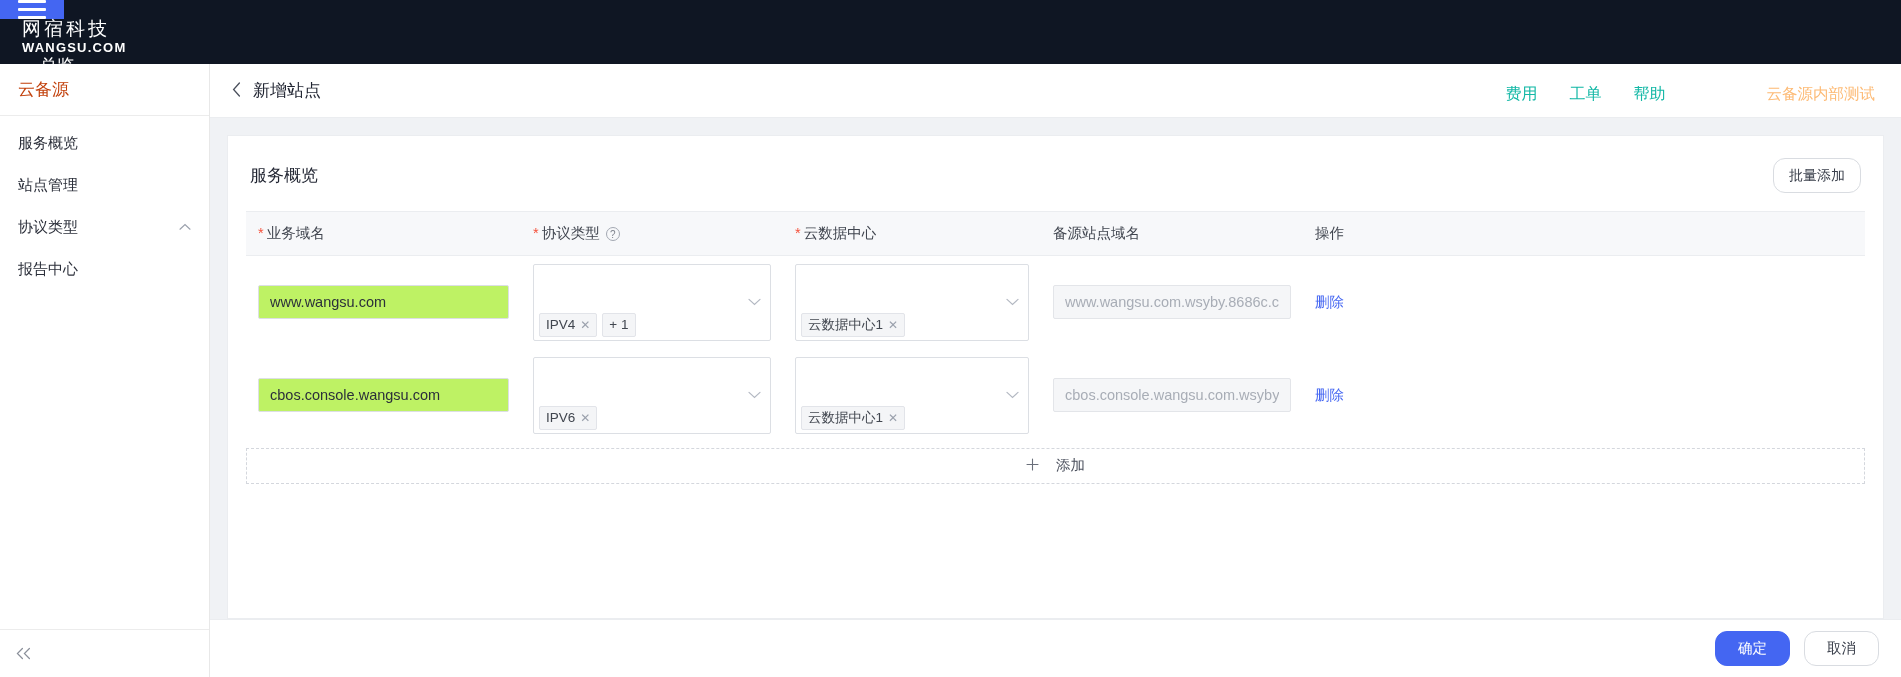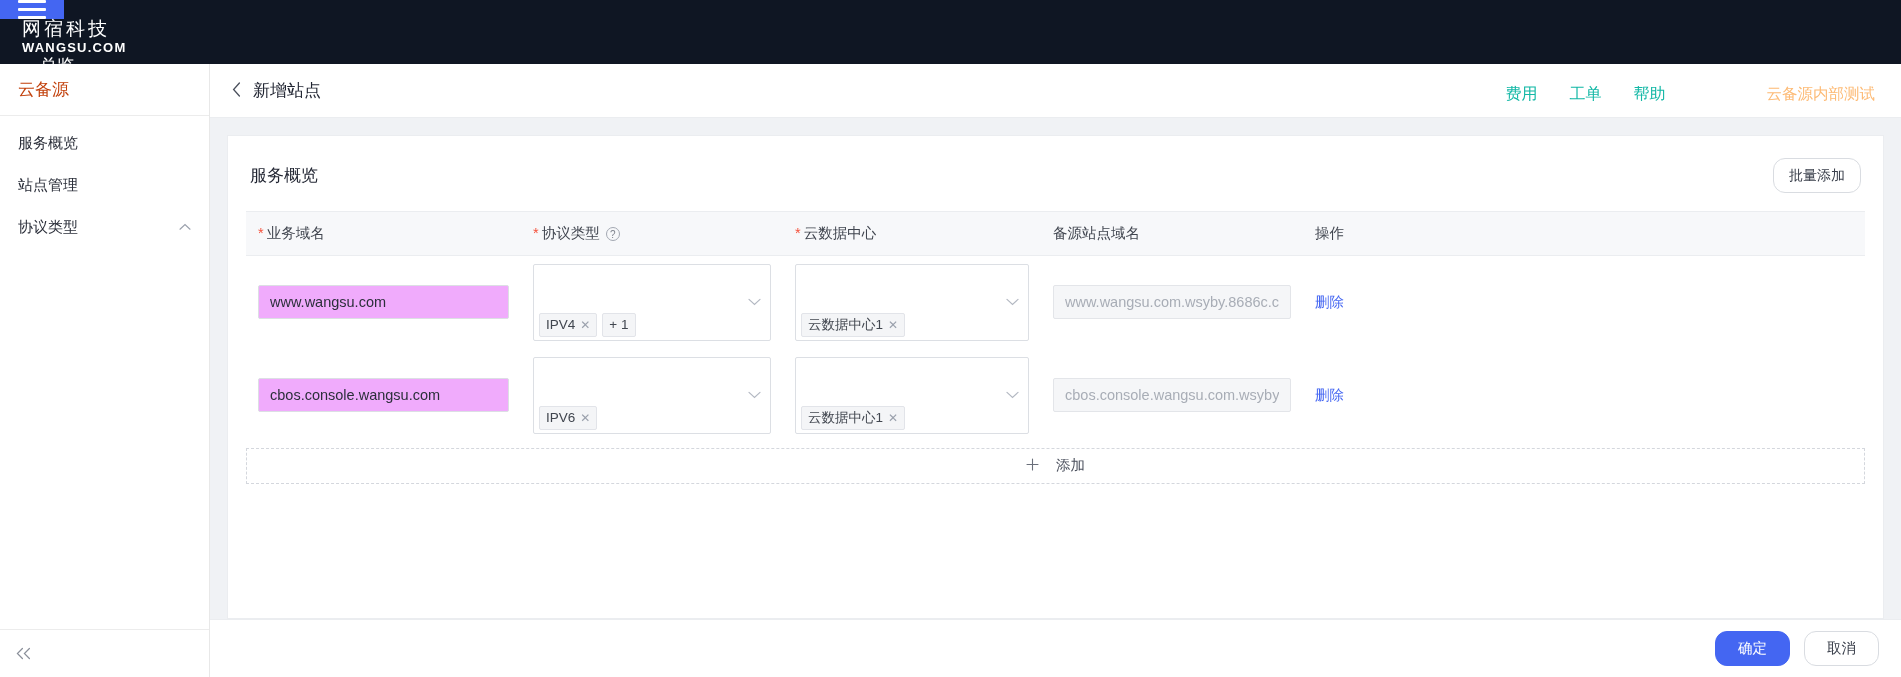--- a/index.html
+++ b/index.html
@@ -124,21 +124,21 @@
 
   .col-1 { width: 275px; }
   .col-2 { width: 262px; }
   .col-3 { width: 258px; }
   .col-4 { width: 262px; }
   .col-5 { width: auto; }
 
   .txt-input {
     width: 100%; height: 34px; border: 1px solid #dcdfe4; border-radius: 2px;
     padding: 0 11px; font-size: 14.5px; color: #2b2f3a; font-family: inherit;
-    background: #f0abfc; outline: none;
+    background: #bef264; outline: none;
   }
   .txt-input.disabled { background: #f5f6f8; color: #a8adb6; border-color: #e3e5e9; cursor: not-allowed; }
 
   .select-box {
     position: relative; width: 100%; min-height: 34px; border: 1px solid #dcdfe4;
     border-radius: 2px; background: #fff; display: flex; align-items: center;
     padding: 3px 26px 3px 5px; gap: 5px; cursor: pointer; flex-wrap: wrap;
   }
   .tag {
     display: inline-flex; align-items: center; gap: 5px;
@@ -236,20 +236,23 @@
         <div class="side-item">
           <span>协议类型</span>
           <span class="chev">
             <svg width="12" height="8" viewBox="0 0 12 8" fill="none" aria-hidden="true">
               <path d="M1 6.2L6 1.6l5 4.6" stroke="#9aa0ac" stroke-width="1.2" fill="none" stroke-linecap="round"></path>
             </svg>
           </span>
         </div>
 
 
+        <div class="side-item">
+          <span>报告中心</span>
+        </div>
       </div>
 
       <div class="side-collapse">
         <svg width="20" height="13" viewBox="0 0 20 13" fill="none" aria-hidden="true">
           <path d="M8.4 1.5L3.4 6.5l5 5" stroke="#8a8f99" stroke-width="1.2" fill="none" stroke-linecap="round"></path>
           <path d="M15.4 1.5l-5 5 5 5" stroke="#8a8f99" stroke-width="1.2" fill="none" stroke-linecap="round"></path>
         </svg>
       </div>
     </div>
 

